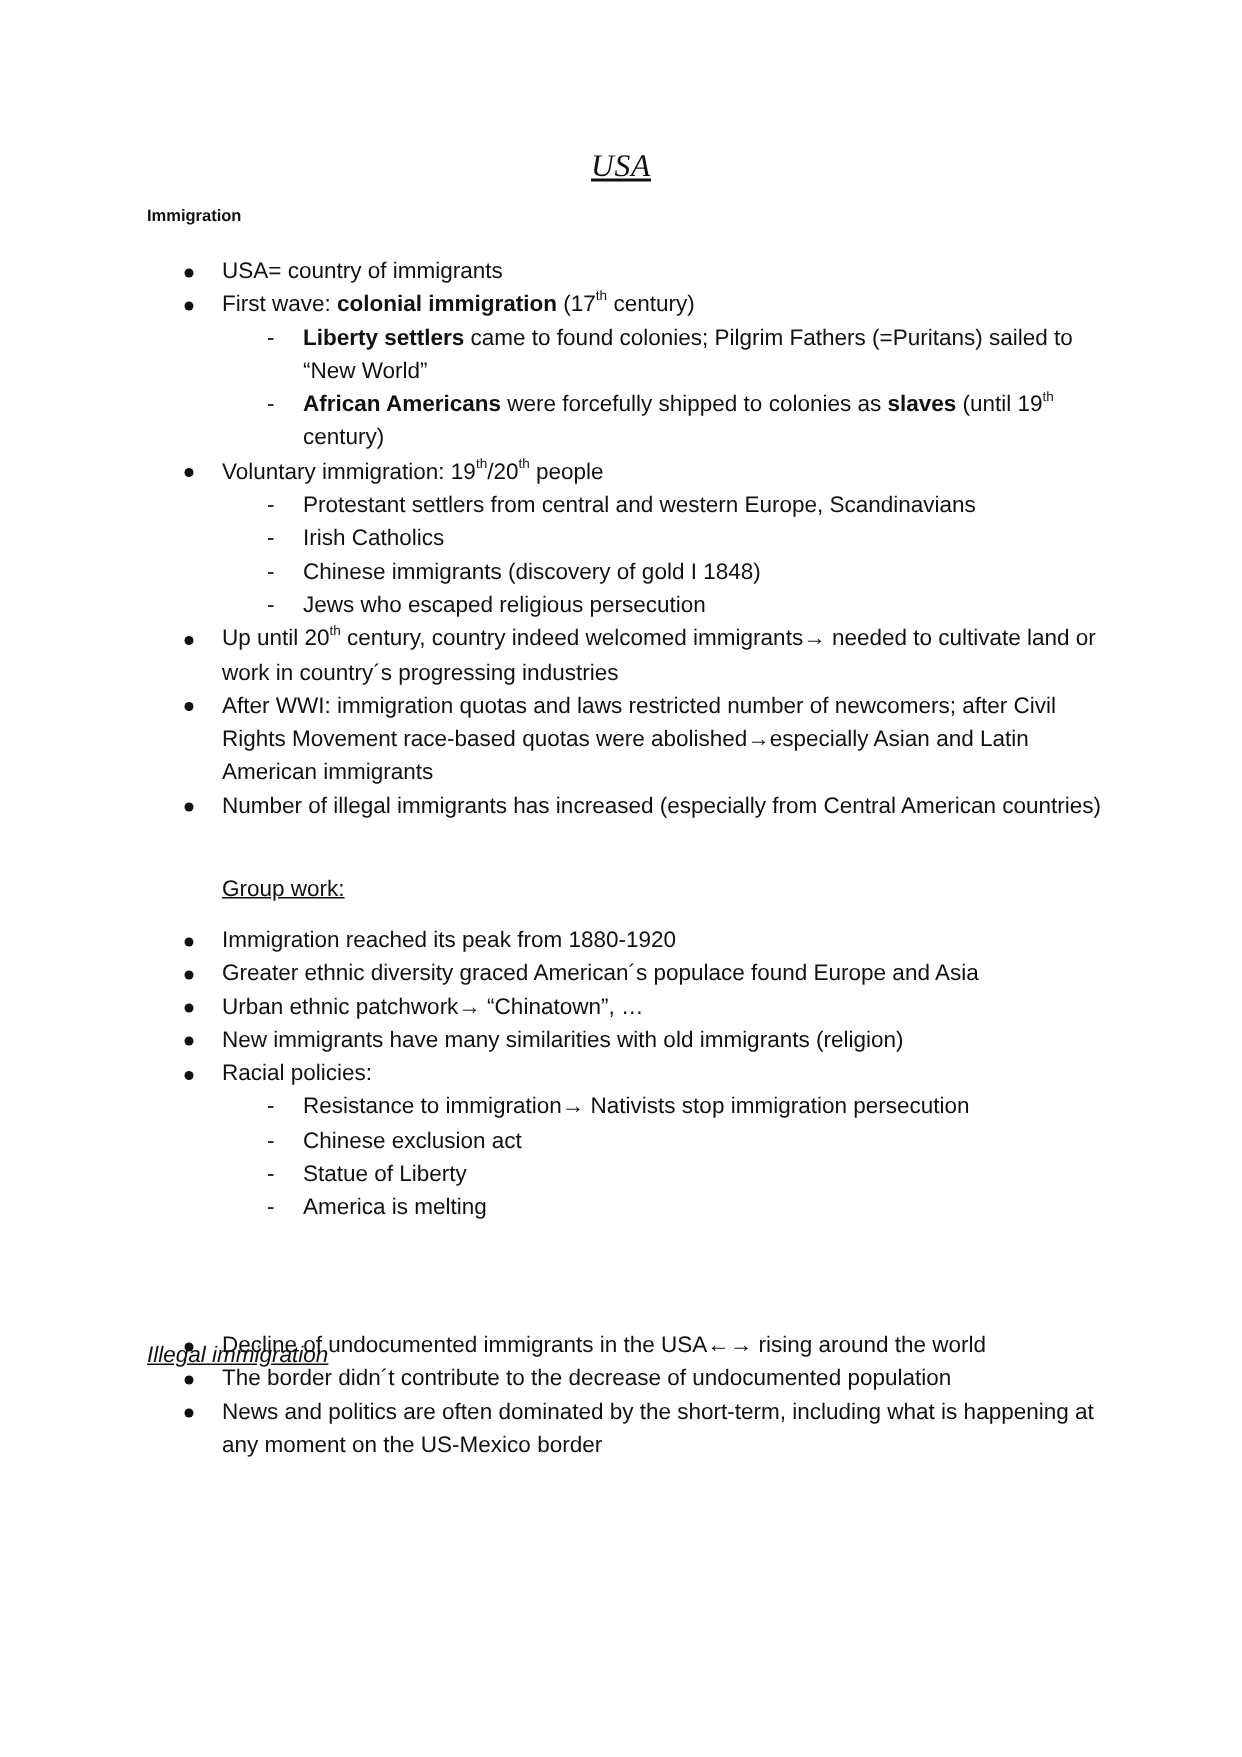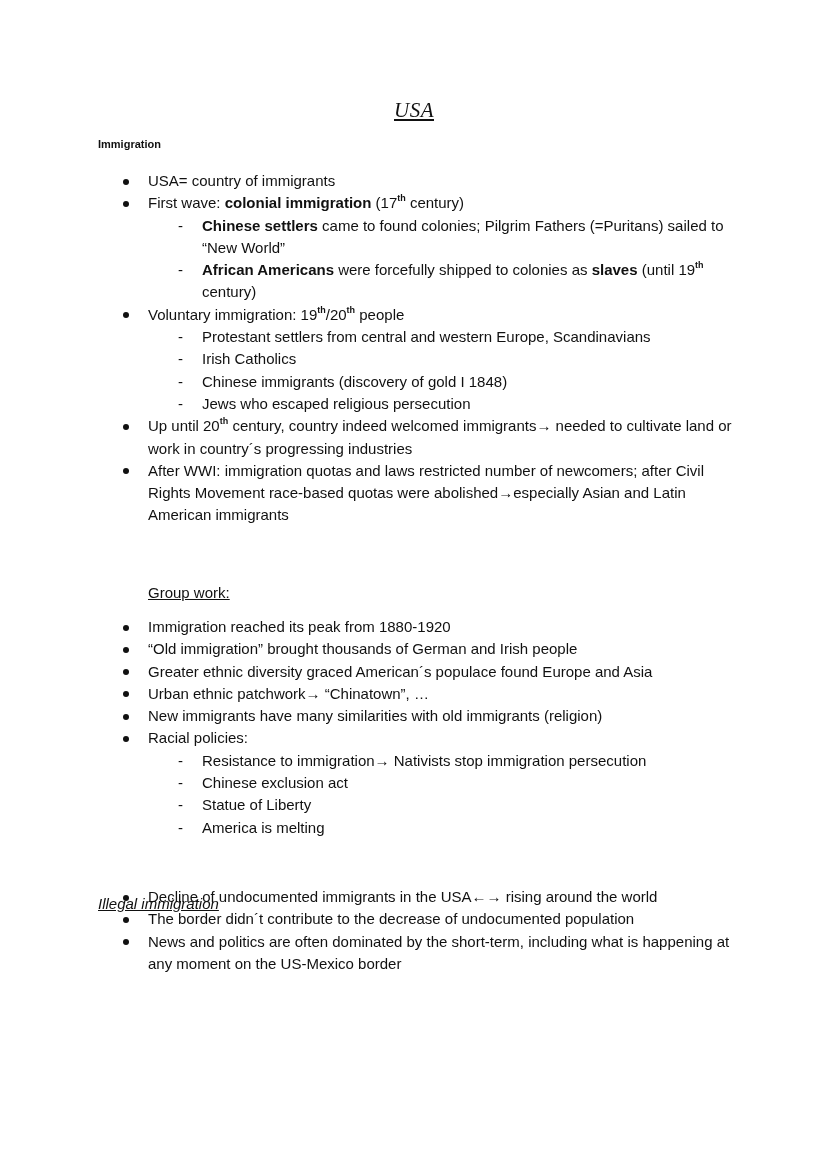--- a/index.html
+++ b/index.html
@@ -20,53 +20,53 @@
     .li.bullet { padding-left: 148px; padding-right: 90px; }
     .li.bullet::before {
       content: ""; position: absolute; left: 123px; top: 8.5px;
       width: 6px; height: 6px; border-radius: 50%; background: #111;
     }
     .li.dash { padding-left: 202px; padding-right: 95px; }
     .li.dash::before {
       content: "-"; position: absolute; left: 178px; top: 0;
     }
     b { font-weight: bold; }
-    sup { font-size: 9px; line-height: 0; position: relative; top: -1px; vertical-align: super; font-weight: bold; }
+    sup { font-size: 9px; line-height: 0; position: relative; top: -1px; vertical-align: super; }
     .group-label {
       position: absolute; left: 148px; top: 584px; text-decoration: underline;
     }
     .illegal-label {
       position: absolute; left: 98px; top: 895px; text-decoration: underline; font-style: italic;
     }
   </style>
 </head>
 <body>
 
 <div class="page">
   <div class="title">USA</div>
 
   <div class="h-immig">Immigration</div>
   <ul class="ul" style="top:170px;">
       <li class="li bullet"><span>USA= country of immigrants</span></li>
       <li class="li bullet"><span>First wave: </span><b>colonial immigration</b><span> (17</span><sup>th</sup><span> century)</span></li>
-      <li class="li dash"><b>Chinese settlers</b><span> came to found colonies; Pilgrim Fathers (=Puritans) sailed to “New World”</span></li>
+      <li class="li dash"><b>Liberty settlers</b><span> came to found colonies; Pilgrim Fathers (=Puritans) sailed to “New World”</span></li>
       <li class="li dash"><b>African Americans</b><span> were forcefully shipped to colonies as </span><b>slaves</b><span> (until 19</span><sup>th</sup><span> century)</span></li>
       <li class="li bullet"><span>Voluntary immigration: 19</span><sup>th</sup><span>/20</span><sup>th</sup><span> people</span></li>
       <li class="li dash"><span>Protestant settlers from central and western Europe, Scandinavians</span></li>
       <li class="li dash"><span>Irish Catholics</span></li>
       <li class="li dash"><span>Chinese immigrants (discovery of gold I 1848)</span></li>
       <li class="li dash"><span>Jews who escaped religious persecution</span></li>
       <li class="li bullet"><span>Up until 20</span><sup>th</sup><span> century, country indeed welcomed immigrants→ needed to cultivate land or work in country´s progressing industries</span></li>
       <li class="li bullet"><span>After WWI: immigration quotas and laws restricted number of newcomers; after Civil Rights Movement race-based quotas were abolished→especially Asian and Latin American immigrants</span></li>
+      <li class="li bullet"><span>Number of illegal immigrants has increased (especially from Central American countries)</span></li>
     </ul>
 
   <div class="group-label">Group work:</div>
   <ul class="ul" style="top:616px;">
       <li class="li bullet"><span>Immigration reached its peak from 1880-1920</span></li>
-      <li class="li bullet"><span>“Old immigration” brought thousands of German and Irish people</span></li>
       <li class="li bullet"><span>Greater ethnic diversity graced American´s populace found Europe and Asia</span></li>
       <li class="li bullet"><span>Urban ethnic patchwork→ “Chinatown”, …</span></li>
       <li class="li bullet"><span>New immigrants have many similarities with old immigrants (religion)</span></li>
       <li class="li bullet"><span>Racial policies:</span></li>
       <li class="li dash"><span>Resistance to immigration→ Nativists stop immigration persecution</span></li>
       <li class="li dash"><span>Chinese exclusion act</span></li>
       <li class="li dash"><span>Statue of Liberty</span></li>
       <li class="li dash"><span>America is melting</span></li>
     </ul>
 

